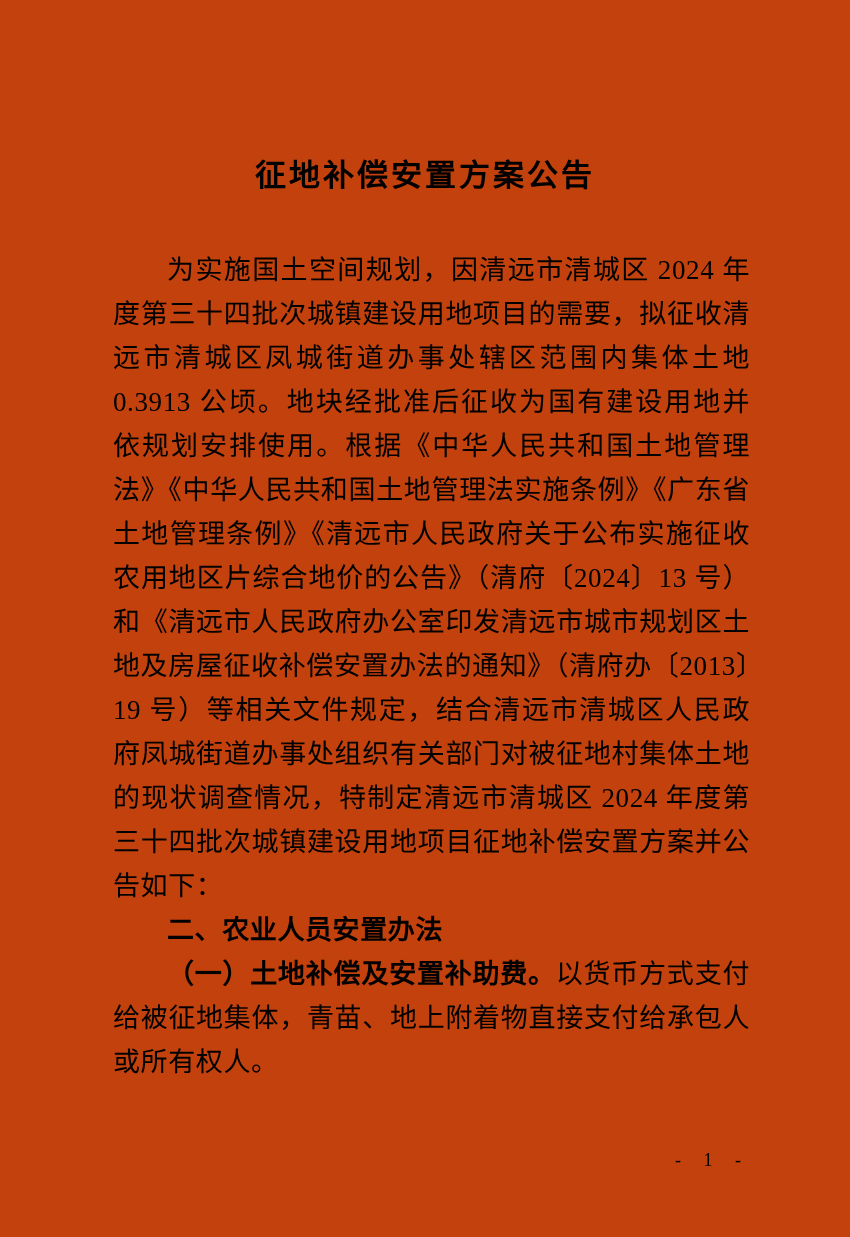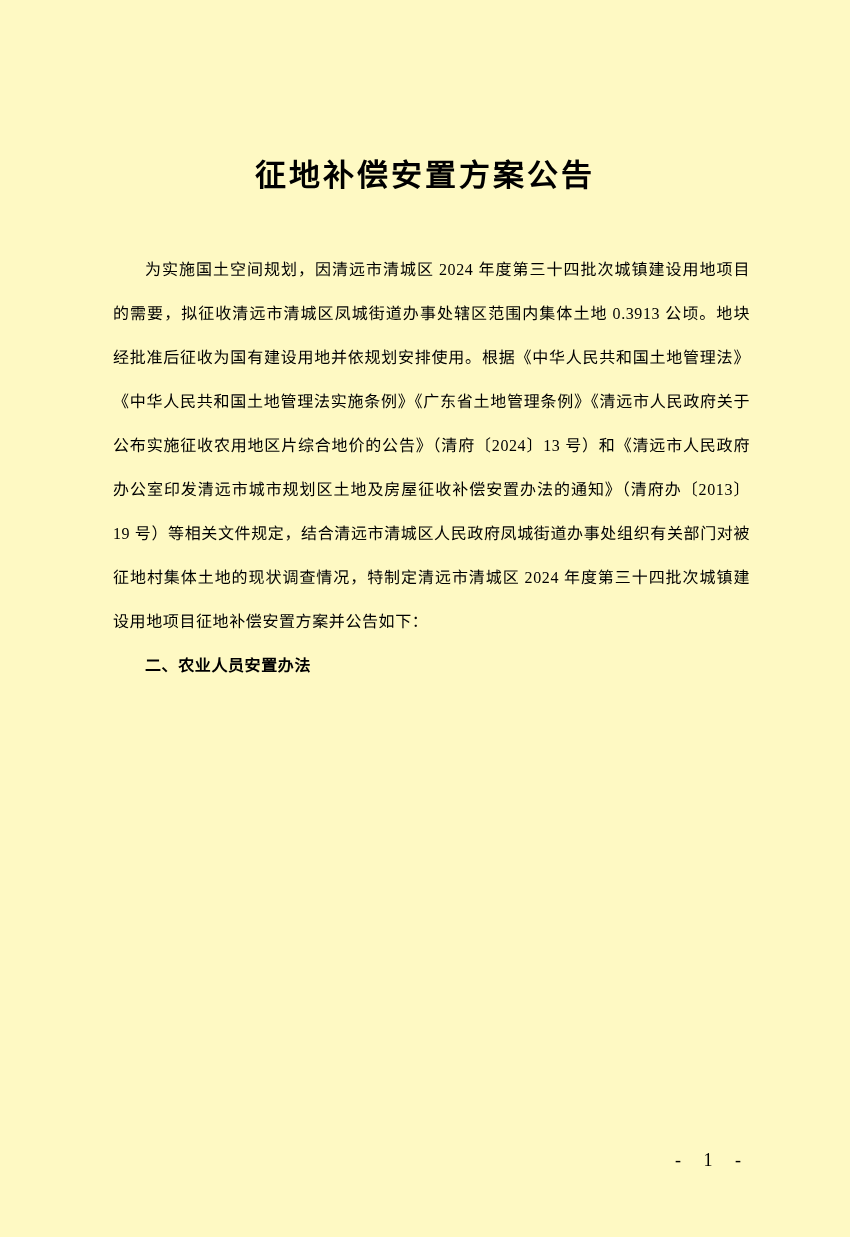--- a/index.html
+++ b/index.html
@@ -5,38 +5,38 @@
   html, body {
     margin: 0;
     padding: 0;
     background: #ffffff;
   }
   .page {
     position: relative;
     width: 850px;
     height: 1237px;
     margin: 0 auto;
-    background: #fef9c3;
+    background: #c2410c;
     color: #000000;
     overflow: hidden;
     font-family: "Liberation Serif", "DejaVu Serif", serif;
   }
   .doc-title {
     margin: 0;
     padding-top: 152px;
     text-align: center;
     font-size: 31px;
     line-height: 47px;
     font-weight: 700;
     letter-spacing: 3px;
     font-family: "Liberation Serif", "DejaVu Serif", serif;
   }
   .doc-body {
     margin: 49px 100px 0 113px;
-    font-size: 16px;
+    font-size: 27px;
     line-height: 44px;
     letter-spacing: 0.6px;
     text-align: justify;
     text-justify: inter-ideograph;
   }
   .para {
     margin: 0;
     text-indent: 2em;
   }
   .heading {
@@ -64,19 +64,20 @@
   <h1 class="doc-title">征地补偿安置方案公告</h1>
 
   <div class="doc-body">
 
     <p class="para">为实施国土空间规划，因清远市清城区 2024 年度第三十四批次城镇建设用地项目的需要，拟征收清远市清城区凤城街道办事处辖区范围内集体土地 0.3913 公顷。地块经批准后征收为国有建设用地并依规划安排使用。根据《中华人民共和国土地管理法》《中华人民共和国土地管理法实施条例》《广东省土地管理条例》《清远市人民政府关于公布实施征收农用地区片综合地价的公告》（清府〔2024〕13 号）和《清远市人民政府办公室印发清远市城市规划区土地及房屋征收补偿安置办法的通知》（清府办〔2013〕19 号）等相关文件规定，结合清远市清城区人民政府凤城街道办事处组织有关部门对被征地村集体土地的现状调查情况，特制定清远市清城区 2024 年度第三十四批次城镇建设用地项目征地补偿安置方案并公告如下：</p>
 
 
 
     <p class="para heading">二、农业人员安置办法</p>
 
+    <p class="para"><span class="lead">（一）土地补偿及安置补助费。</span><span>以货币方式支付给被征地集体，青苗、地上附着物直接支付给承包人或所有权人。</span></p>
 
 
   </div>
 
   <div class="page-number">- 1 -</div>
 
 </div>
 
 </body></html>

